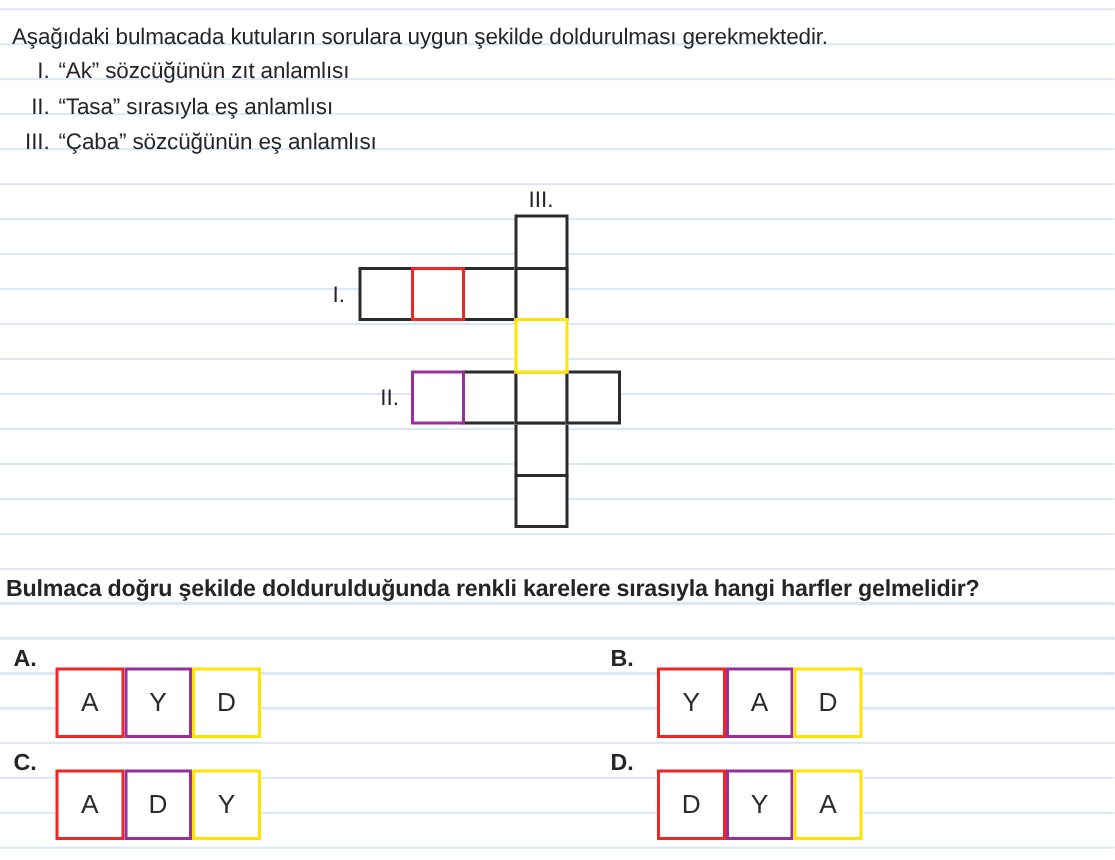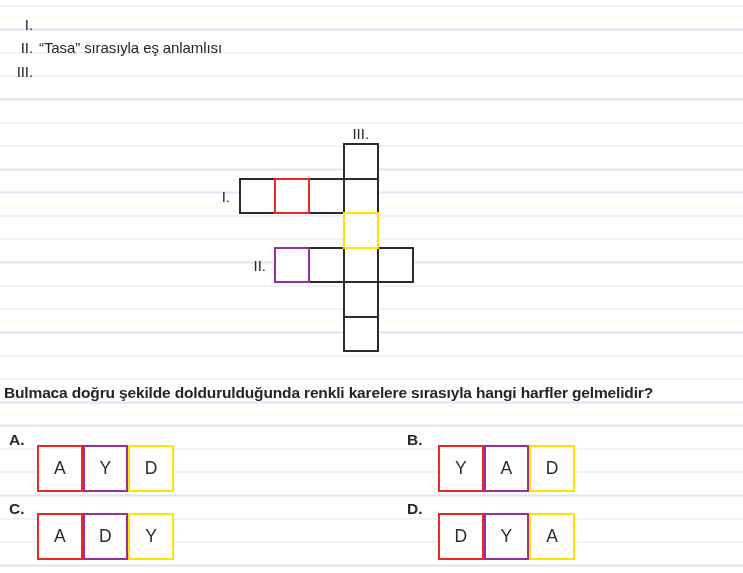--- a/index.html
+++ b/index.html
@@ -59,29 +59,32 @@
   .abox.b-red{border-color:#ee2724;}
   .abox.b-purple{border-color:#97309a;}
   .abox.b-yellow{border-color:#ffe400;}
 </style>
 </head>
 <body>
 
 <div id="page">
 
   <div class="intro">
+    <div>Aşağıdaki bulmacada kutuların sorulara uygun şekilde doldurulması gerekmektedir.</div>
     <div class="clue">
       <span class="num">I.</span>
+      <span>“Ak” sözcüğünün zıt anlamlısı</span>
     </div>
     <div class="clue">
       <span class="num">II.</span>
       <span>“Tasa” sırasıyla eş anlamlısı</span>
     </div>
     <div class="clue">
       <span class="num">III.</span>
+      <span>“Çaba” sözcüğünün eş anlamlısı</span>
     </div>
   </div>
 
   <div>
     <div class="grid-label" id="label-col">III.</div>
     <div class="grid-label" id="label-row1">I.</div>
     <div class="grid-label" id="label-row2">II.</div>
   <div class="cell" style="left: 342.5px; top: 143px;"></div>
       <div class="cell" style="left: 342.5px; top: 177.5px;"></div>
       <div class="cell c-yellow" style="left: 342.5px; top: 212px;"></div>

